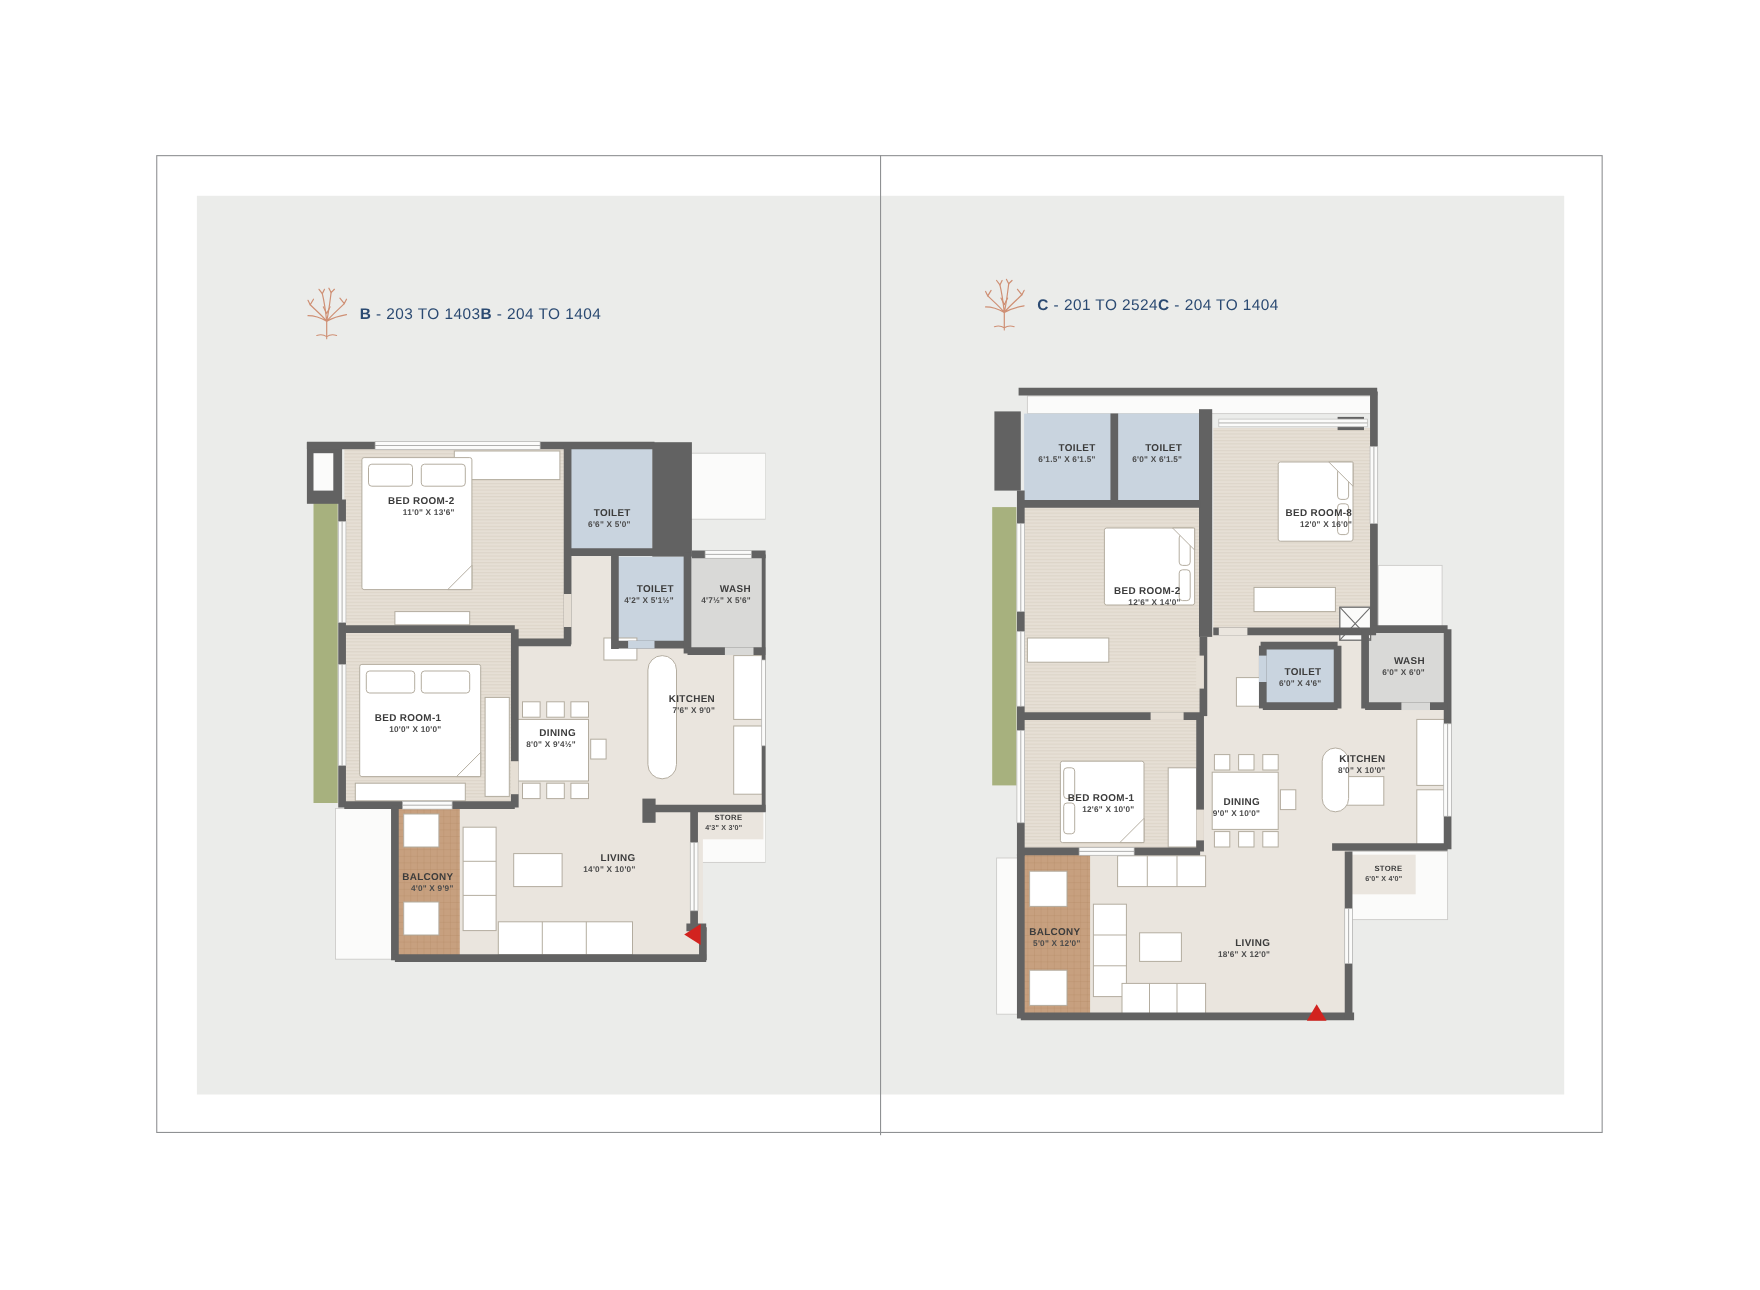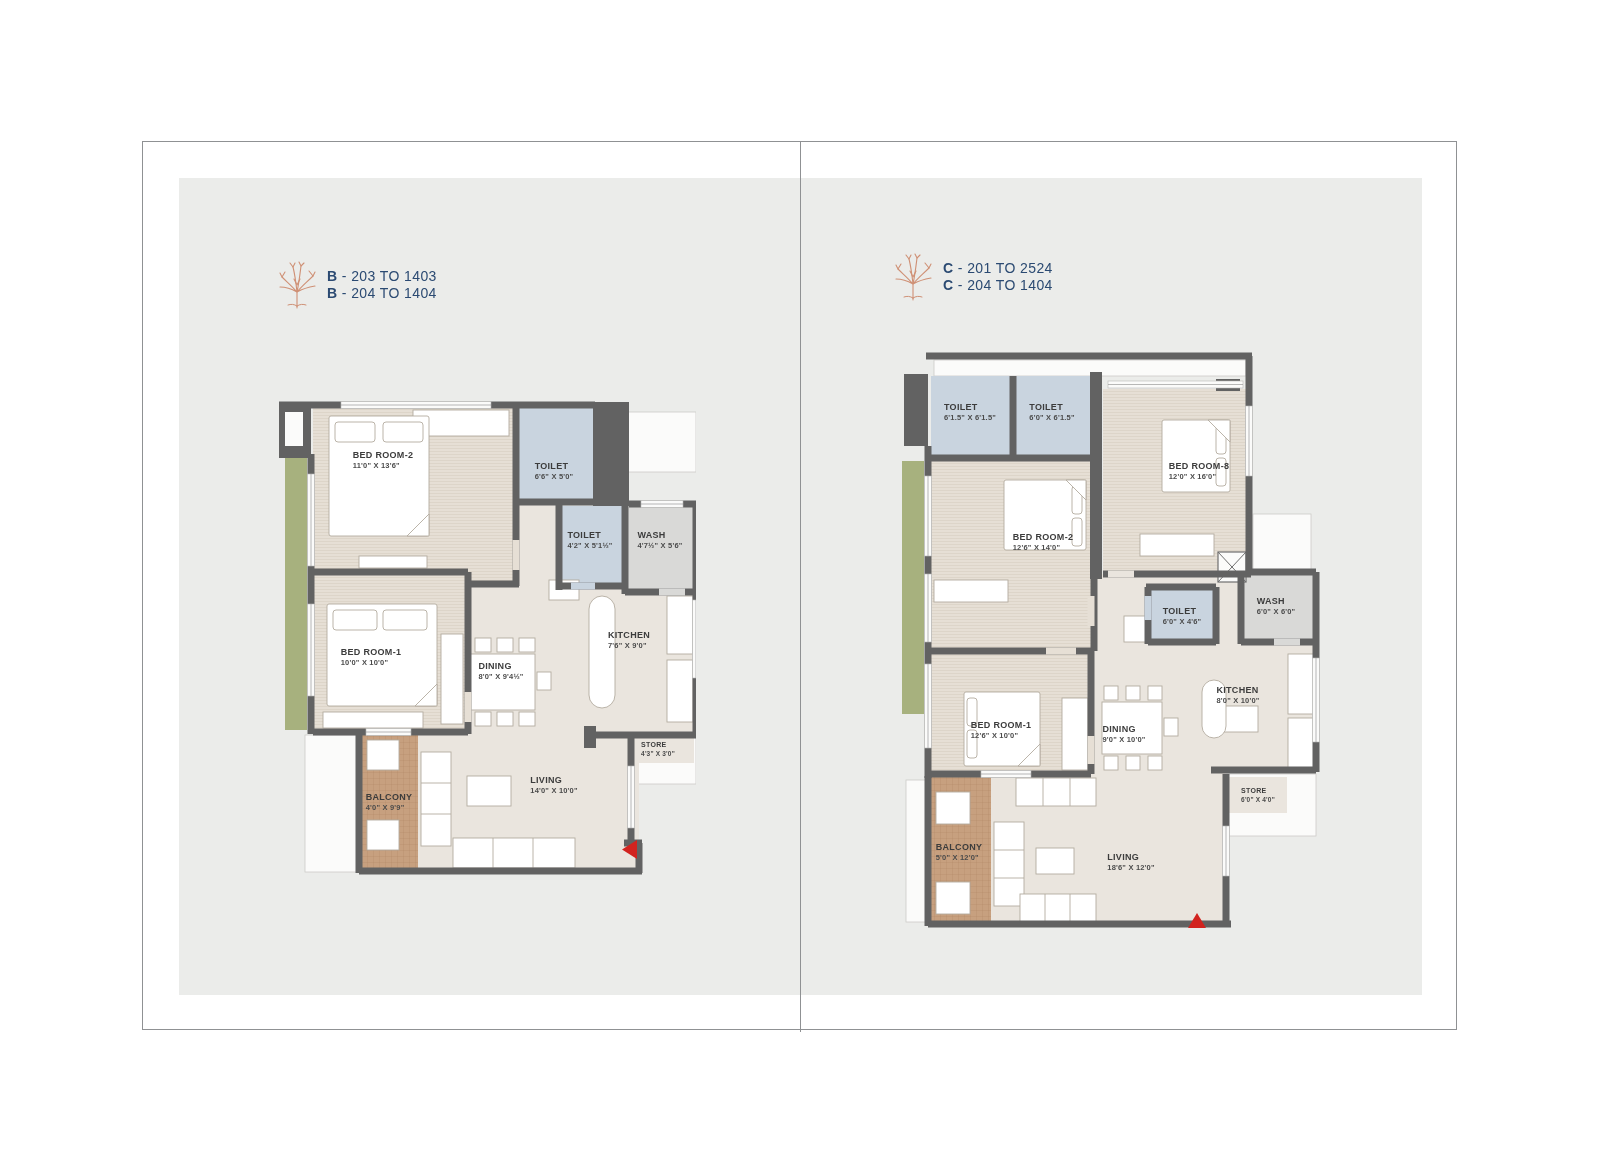--- a/index.html
+++ b/index.html
@@ -14,31 +14,31 @@
   .panel{
     position:absolute;left:36px;top:36px;width:1243px;height:817px;
     background:#ebecea;
   }
   .divider{
     position:absolute;left:657px;top:-1px;width:1px;height:891px;
     background:#8f9193;z-index:6;
   }
   .header{position:absolute;display:flex;align-items:center;gap:10px;z-index:7}
   .header .tree{width:40px;height:50px;flex:0 0 auto}
-  .hlines{display:flex;flex-direction:column}
+  .hlines{display:flex;flex-direction:row}
   .hline{font-size:14px;color:#2b4a72;letter-spacing:.4px;line-height:17px;white-space:nowrap}
   .hline .unit{font-weight:700}
   .header-b{left:134px;top:118px}
   .header-c{left:750px;top:110px}
   .plan{position:absolute}
   .plan-b{left:128px;top:252px;width:425px;height:484px}
   .plan-c{left:743px;top:204px;width:440px;height:585px}
   .plan svg{position:absolute;left:0;top:0}
   .room-label{
-    position:absolute;transform:translate(-50%,-50%);text-align:left;
+    position:absolute;transform:translate(-50%,-50%);text-align:right;
     white-space:nowrap;z-index:5;
   }
   .rname{font-weight:700;font-size:9px;line-height:11px;color:#3c3c3c;letter-spacing:.3px}
   .rdims{font-weight:600;font-size:7.5px;line-height:9px;color:#4b4b4b;letter-spacing:.2px}
   .room-label.small .rname{font-size:7px;line-height:8.5px}
   .room-label.small .rdims{font-size:6.5px;line-height:8px}
 </style>
 </head>
 <body>
 

